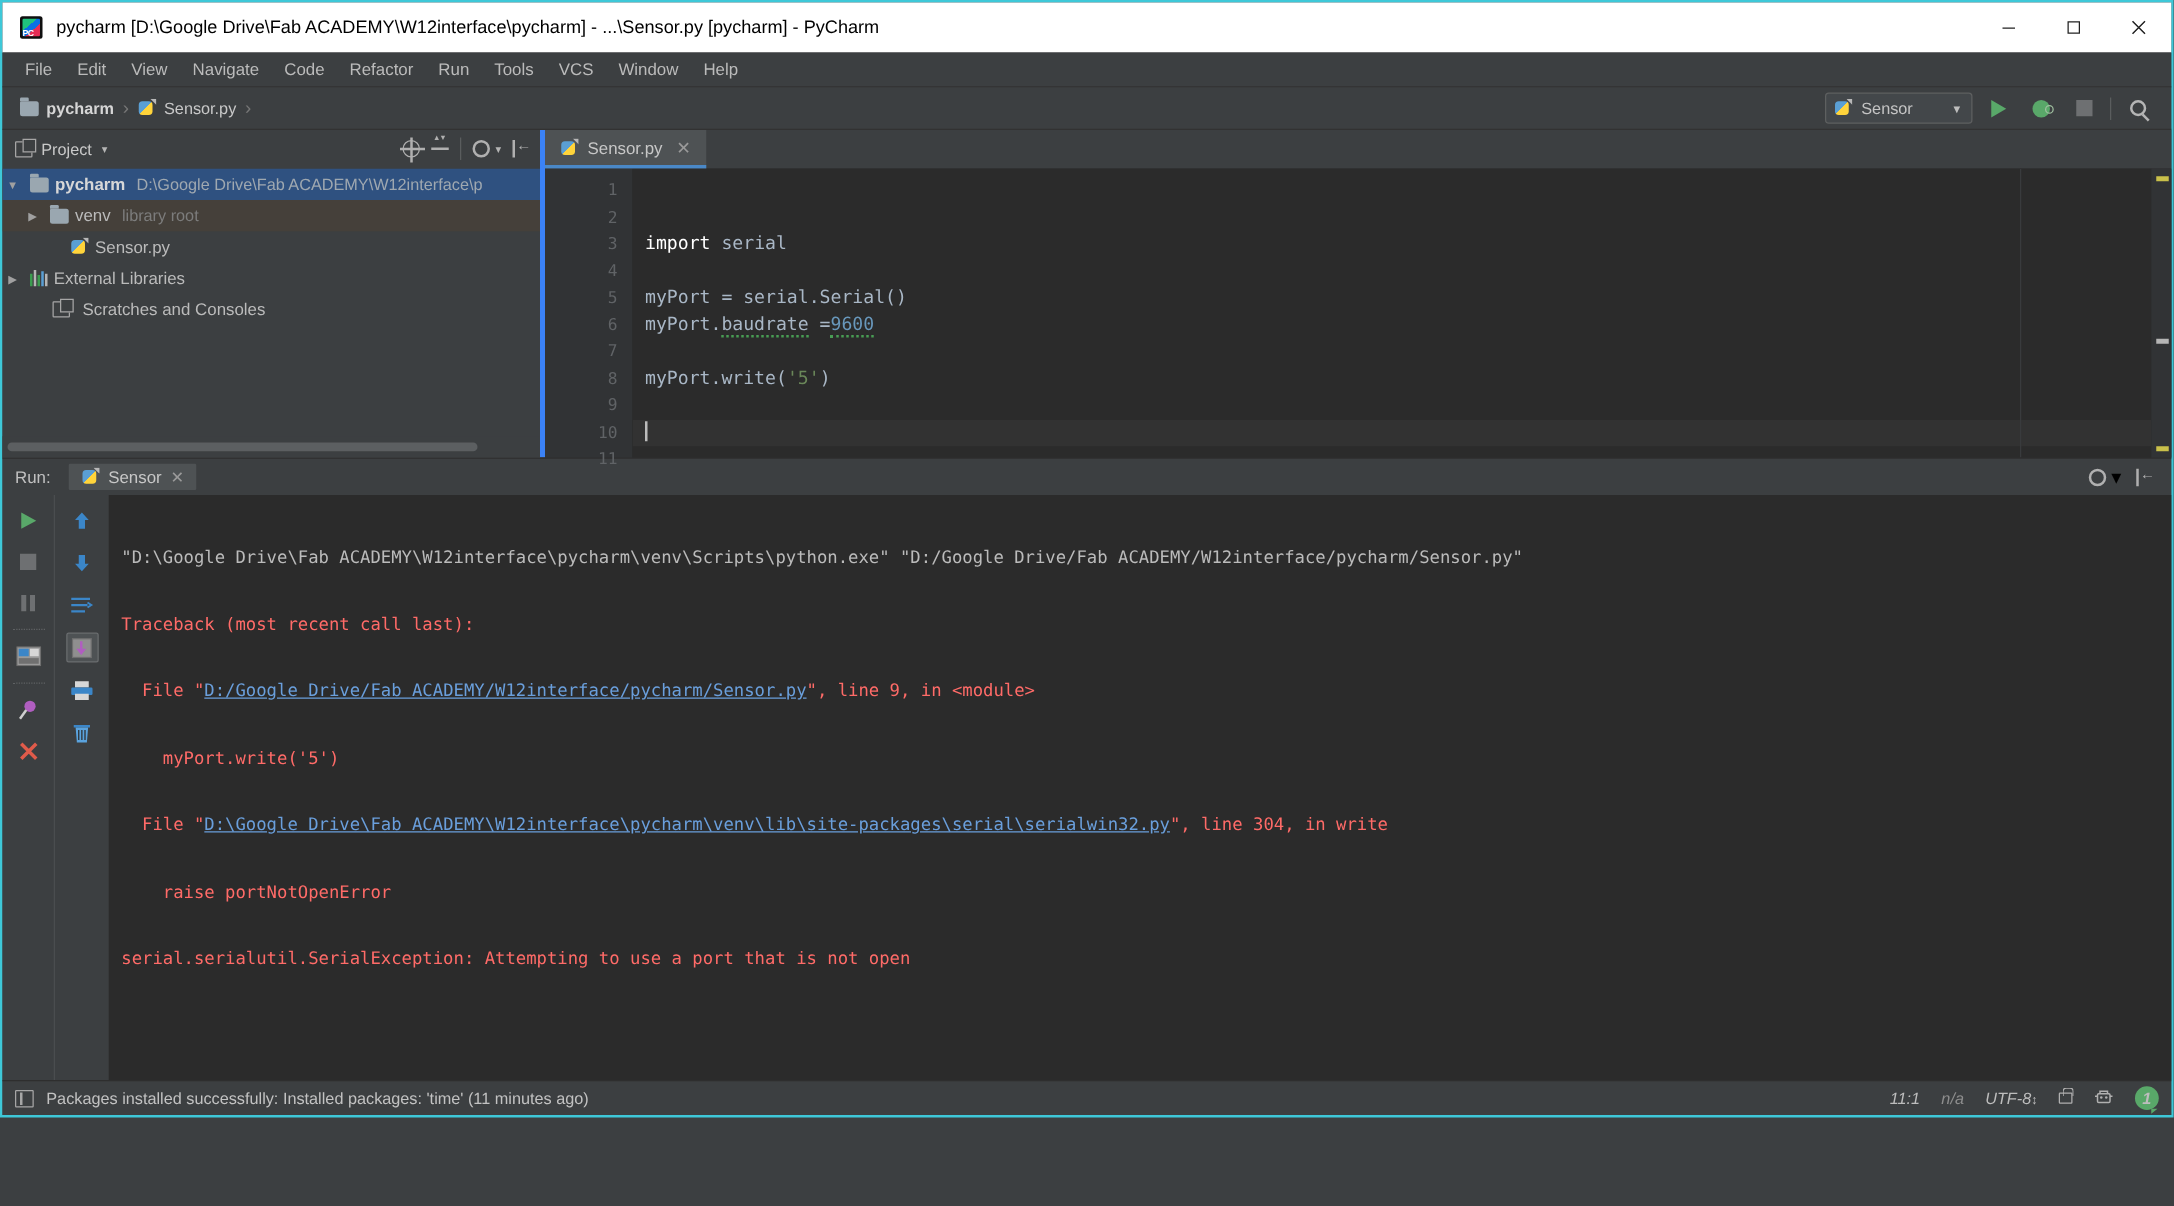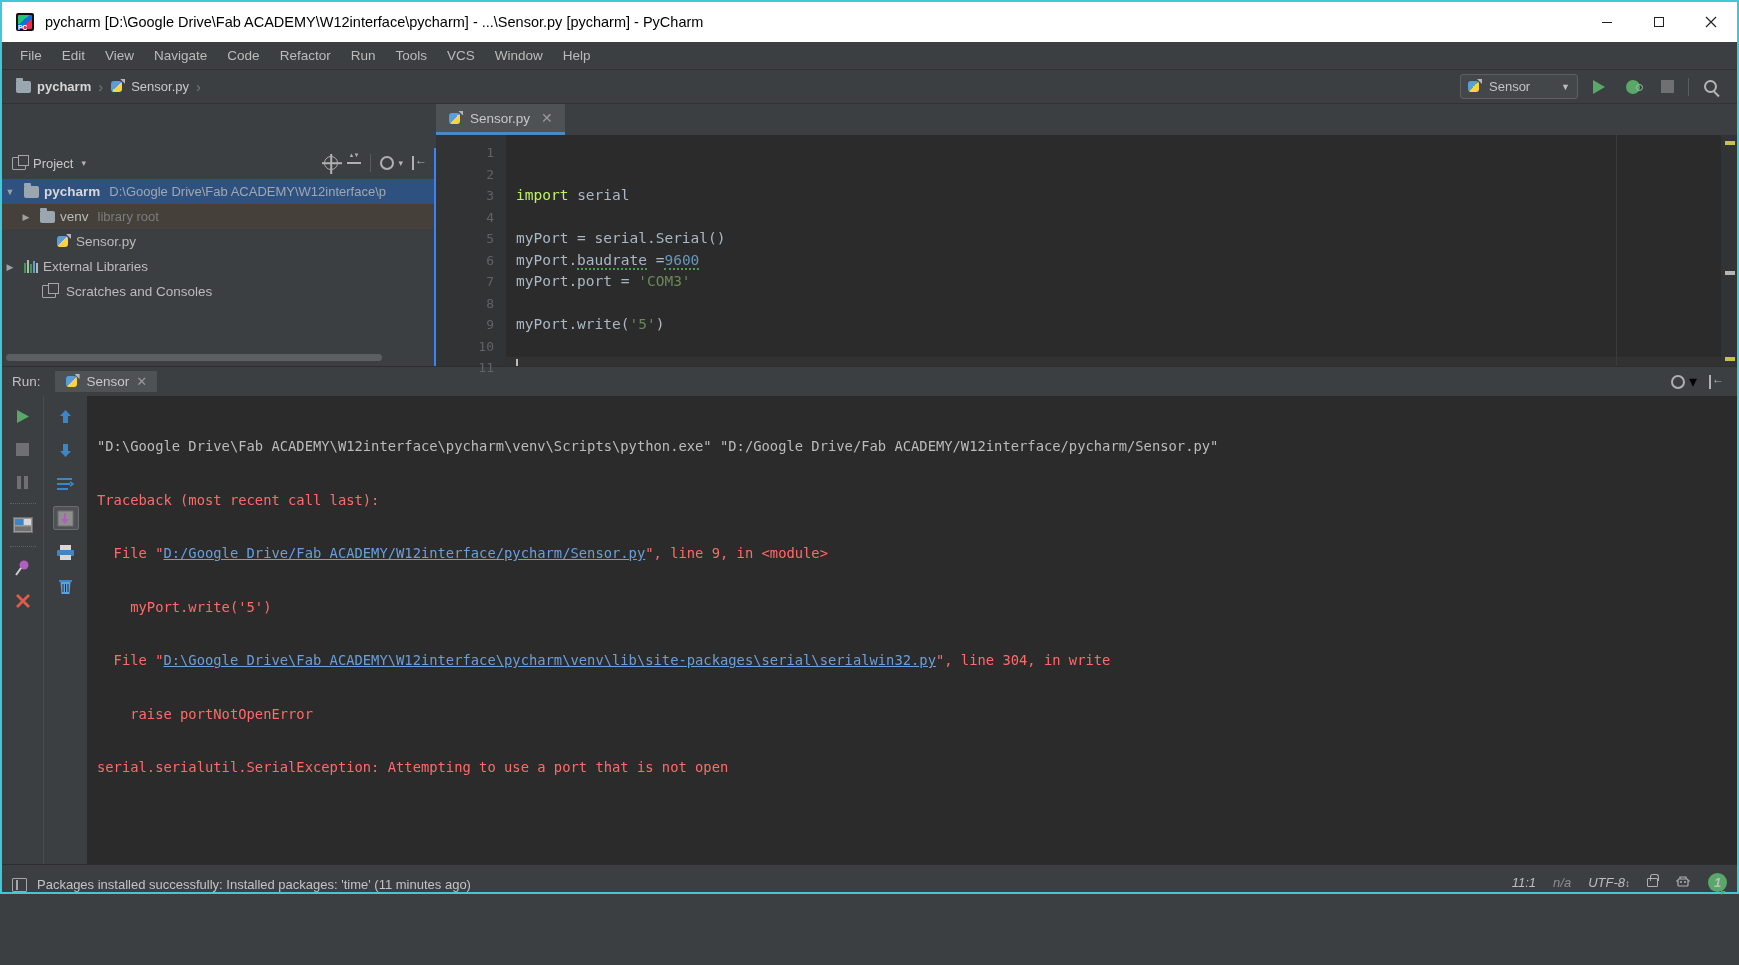--- a/index.html
+++ b/index.html
@@ -106,21 +106,21 @@
   .search-ico { width:13px;height:13px;border:2px solid #b5b5b5;border-radius:50%;position:relative;}
   .search-ico::after{content:"";position:absolute;right:-5px;bottom:-4px;width:7px;height:2px;background:#b5b5b5;transform:rotate(45deg);}
   .vdiv { width: 1px; height: 18px; background: #5a5d5e; }
 
   
   .body-row { display: flex; flex: 1 1 auto; min-height: 0; }
 
   
   .project-panel {
     width: 434px; flex: 0 0 434px; background: #3c3f41;
-    display: flex; flex-direction: column; border-right: 2px solid #3b82f6; margin-top: 44px;
+    display: flex; flex-direction: column; border-right: 4px solid #3b82f6;
   }
   .panel-header {
     height: 30px; display: flex; align-items: center; padding: 0 8px 0 10px;
     flex: 0 0 30px;
   }
   .panel-header .ph-title { font-size: 13px; color: #c9c9c9; margin-left:7px; }
   .panel-header .ph-caret { font-size: 9px; color: #b5b5b5; margin-left: 8px; }
   .panel-header-icons { margin-left: auto; display: flex; align-items: center; gap: 9px; }
   .win-ico { width:14px;height:13px;border:1.5px solid #a6a6a6;border-radius:1px;position:relative;}
   .win-ico::after{content:"";position:absolute;right:-4px;top:-3px;width:9px;height:9px;border:1.5px solid #a6a6a6;background:#3c3f41;}
@@ -172,21 +172,21 @@
     padding-top: 7px; text-align: right;
   }
   .gutter div { height: 21.5px; line-height: 21.5px; padding-right: 12px; }
   .code {
     flex: 1 1 auto; position: relative; padding-top: 7px; background: #2b2b2b;
     font-family: "DejaVu Sans Mono", monospace; font-size: 14.5px; color: #a9b7c6;
     overflow: hidden;
   }
   .code .ln { height: 21.5px; line-height: 21.5px; padding-left: 10px; white-space: pre; }
   .code .ln.current { background: #323232; }
-  .kw { color: #bef264; margin-top: 48px; }
+  .kw { color: #ffffff; margin-top: 48px; }
   .str { color: #6a8759; }
   .num { color: #6897bb; }
   .err-wave {
     border-bottom: 2px dotted #499c54; padding-bottom: 0px;
   }
   .caret-bar {
     display: inline-block; width: 1.5px; height: 16px; background: #bbbbbb;
     vertical-align: -3px;
   }
   .right-gutter { width: 16px; flex: 0 0 16px; background: #313335; position: relative; }
@@ -215,21 +215,21 @@
     font-family: "DejaVu Sans Mono", monospace; font-size: 13.8px;
     color: #bbbbbb; overflow: hidden; white-space: pre;
   }
   .console .cl { height: 21.5px; line-height: 21.5px; }
   .c-red { color: #ff6b68; }
   .c-link { color: #6a9fdc; text-decoration: underline; }
   .c-white { color: #bbbbbb; }
 
   
   .statusbar {
-    height: 28px; flex: 0 0 28px; background: #3c3f41; display: flex; align-items: flex-end;
+    height: 28px; flex: 0 0 28px; background: #3c3f41; display: flex; align-items: center;
     padding: 0 10px 0 10px; border-top: 1px solid #2e2e2e;
   }
   .sb-icon-box { width:15px;height:14px;border:1.5px solid #a6a6a6;border-radius:1px;margin-right:10px;position:relative;}
   .sb-icon-box::after{content:"";position:absolute;left:3px;top:1px;bottom:1px;width:1.5px;background:#a6a6a6;}
   .status-msg { font-size: 13px; color: #c2c2c2; }
   .status-right { margin-left: auto; display: flex; align-items: center; gap: 17px; font-style: italic; }
   .status-right span { font-size: 13px; color: #bdbdbd; }
   .lock-ico { width:11px;height:9px;border:1.5px solid #b0b0b0;border-radius:1px;position:relative;}
   .lock-ico::before{content:"";position:absolute;left:2px;top:-5px;width:7px;height:6px;border:1.5px solid #b0b0b0;border-bottom:none;border-radius:3px 3px 0 0;}
   .green-badge {
@@ -401,21 +401,20 @@
           <div>11</div>
         </div>
 
         <div class="code">
           <div class="ln">&nbsp;</div>
           <div class="ln">&nbsp;</div>
           <div class="ln"><span class="kw">import</span> <span>serial</span></div>
           <div class="ln">&nbsp;</div>
           <div class="ln">myPort = serial.Serial()</div>
           <div class="ln">myPort.<span class="err-wave">baudrate</span> =<span class="num err-wave">9600</span></div>
-          <div class="ln">myPort.port = <span class="str">'COM3'</span></div>
           <div class="ln">&nbsp;</div>
           <div class="ln">myPort.write(<span class="str">'5'</span>)</div>
           <div class="ln">&nbsp;</div>
           <div class="ln current"><span class="caret-bar"></span></div>
           <div class="editor-divider"></div>
         </div>
 
         <div class="right-gutter">
           <div class="rg-mark" style="top:6px;background:#c9c04a"></div>
           <div class="rg-mark" style="top:136px;background:#b5b5b5"></div>

